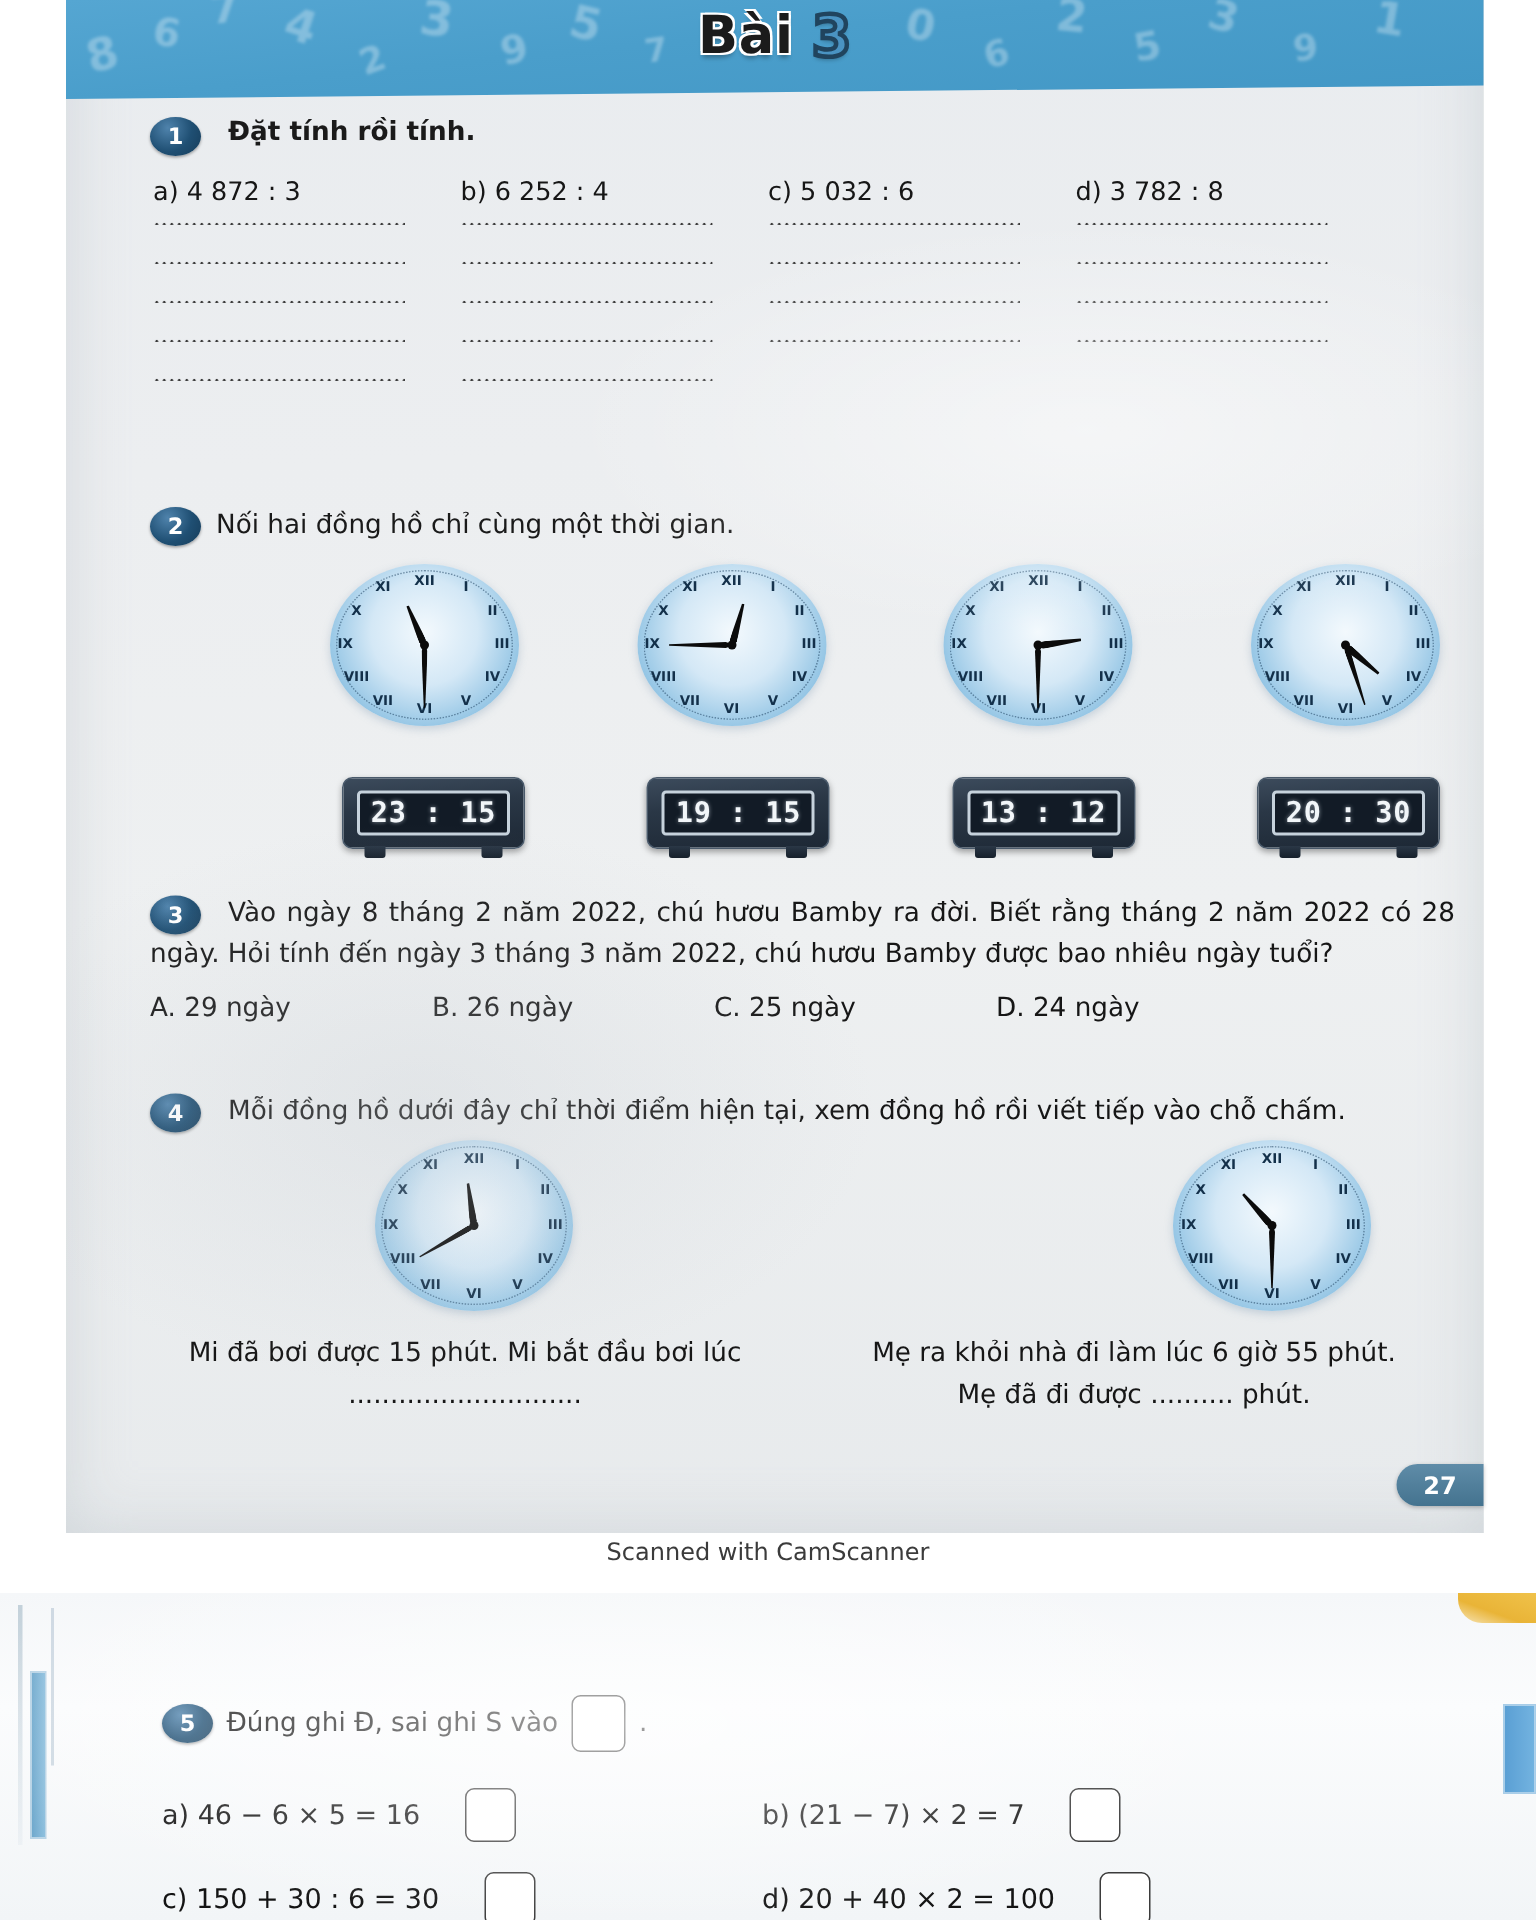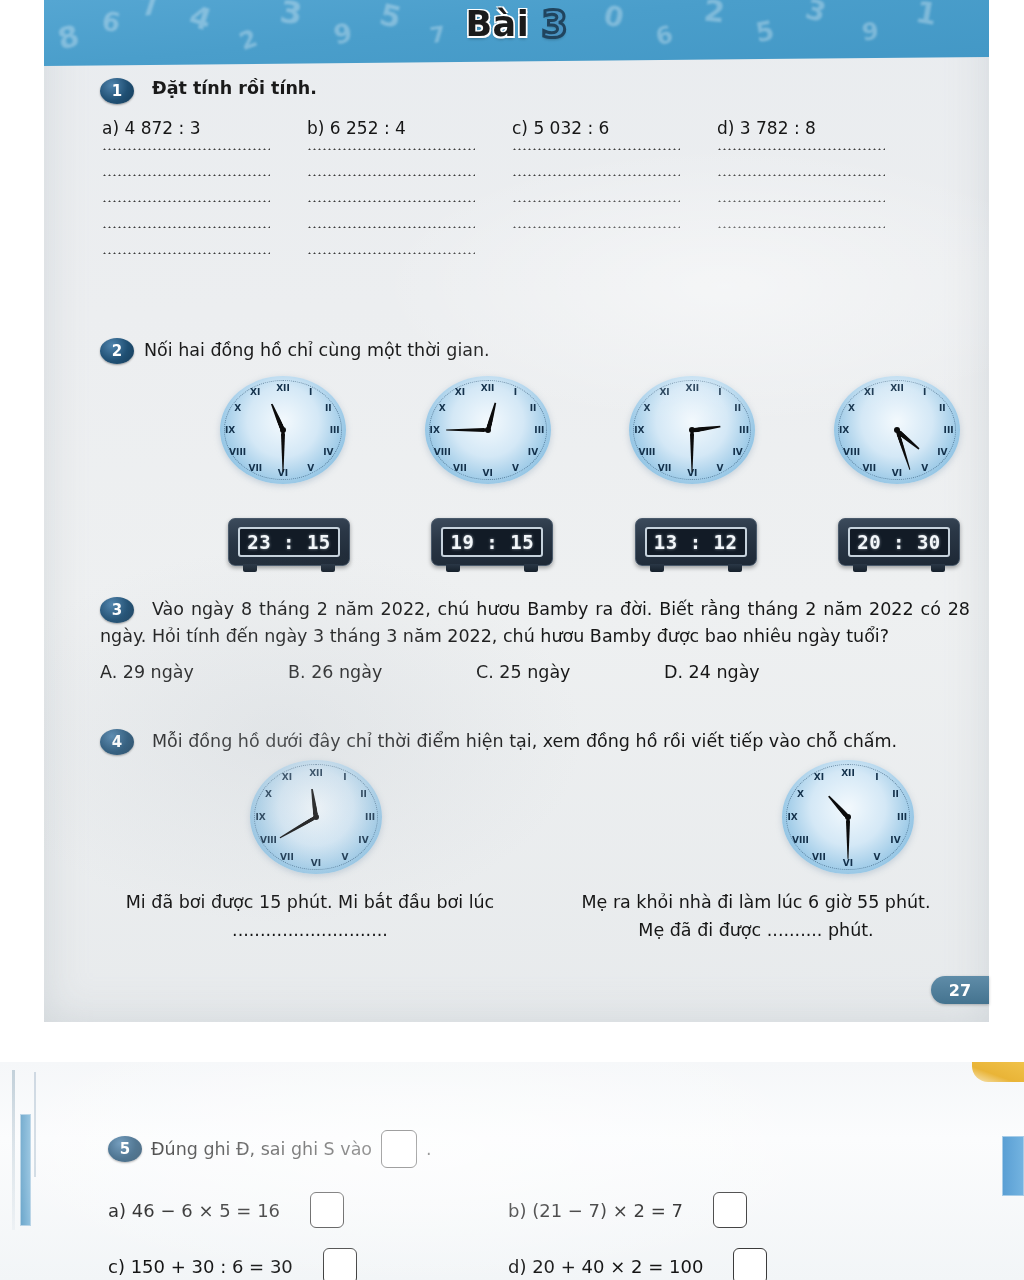--- a/index.html
+++ b/index.html
@@ -535,20 +535,21 @@
           <div class="ex4-cap">Mi đã bơi được 15 phút. Mi bắt đầu bơi lúc ............................</div>
           <div class="ex4-cap">Mẹ ra khỏi nhà đi làm lúc 6 giờ 55 phút. Mẹ đã đi được .......... phút.</div>
         </div>
       </div>
 
     </div>
 
     <div class="page-pill">27</div>
   </div>
 
+  <div class="camscanner">Scanned with CamScanner</div>
 
   <div class="scan-bottom">
     <div class="spine2"></div>
     <div class="spine"></div>
     <div class="spine3"></div>
     <div class="corner-yellow"></div>
     <div class="tab-blue"></div>
 
     <div id="ex5">
       <div class="head">

